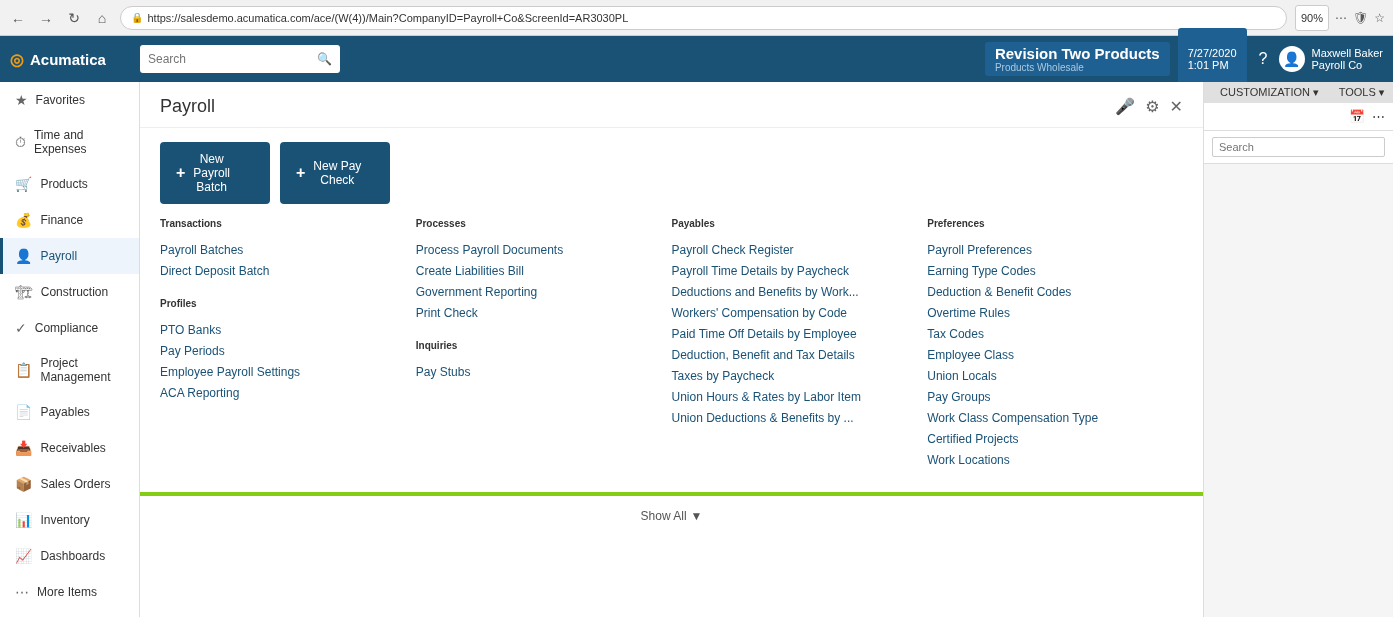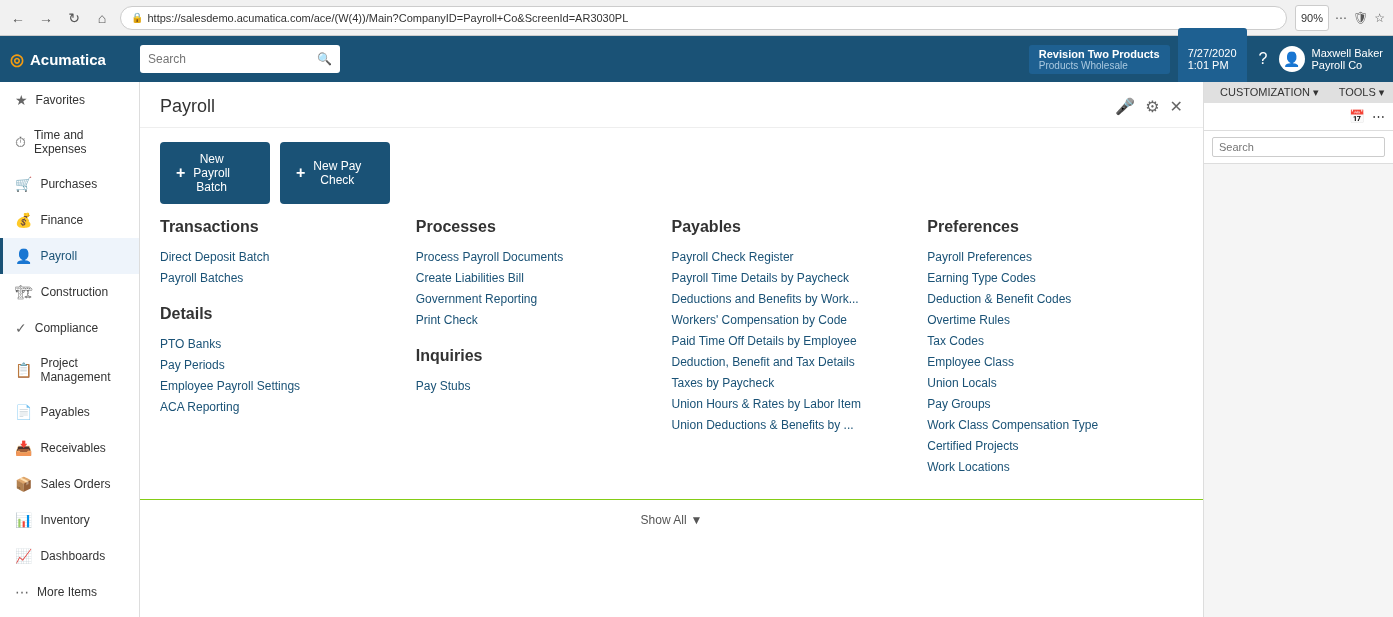--- a/index.html
+++ b/index.html
@@ -51,21 +51,21 @@
       padding: 0 8px; height: 28px; width: 200px; gap: 6px;
     }
     .app-search-bar input { border: none; outline: none; font-size: 12px; flex: 1; }
     .app-search-bar .search-icon { color: #888; font-size: 12px; }
     .app-bar-spacer { flex: 1; }
     .app-bar-right { display: flex; align-items: center; gap: 8px; }
     .revision-box {
       background: #1e6091; color: #fff; padding: 3px 10px;
       font-size: 10px; border-radius: 3px; cursor: pointer; position: relative;
     }
-    .revision-box .rev-title { font-weight: bold; font-size: 11px; }
+    .revision-box .rev-title { font-weight: bold; font-size: 15px; }
     .revision-box .rev-sub { color: #aac9e0; font-size: 10px; }
     .date-box { background: #1e6091; color: #fff; padding: 19px 10px; font-size: 11px; border-radius: 3px; }
     .app-bar-icon-btn { color: #fff; background: none; border: none; cursor: pointer; font-size: 16px; padding: 4px; }
     .user-box { display: flex; align-items: center; gap: 6px; color: #fff; font-size: 11px; }
     .user-avatar { width: 26px; height: 26px; background: #fff; border-radius: 50%; display: flex; align-items: center; justify-content: center; }
     .user-avatar-icon { color: #1a5276; font-size: 14px; }
 
     
     .main-layout { display: flex; height: calc(617px - 82px); }
 
@@ -105,30 +105,30 @@
       display: flex; align-items: center; gap: 8px;
       padding: 10px 16px; background: #1a5276; color: #fff;
       border: none; border-radius: 4px; cursor: pointer; font-size: 12px;
       min-width: 110px;
     }
     .action-btn .plus-icon { font-size: 16px; font-weight: bold; }
 
     
     .categories-section { display: flex; padding: 0 20px 20px; gap: 0; }
     .category-col { flex: 1; min-width: 180px; }
-    .category-title { font-size: 16px; font-weight: 600; color: #333; margin-bottom: 12px; }
+    .category-title { font-size: 10px; font-weight: 600; color: #333; margin-bottom: 12px; }
     .category-link {
       display: block; color: #1a5276; font-size: 12px;
       padding: 2px 0; cursor: pointer; text-decoration: none; margin-bottom: 3px;
     }
     .category-section-gap { margin-top: 18px; }
 
     
     .show-all-bar {
-      border-top: 1px solid #84cc16; padding: 12px 20px;
+      border-top: 4px solid #84cc16; padding: 12px 20px;
       text-align: center;
     }
     .show-all-btn {
       color: #555; font-size: 12px; cursor: pointer; background: none; border: none;
       display: inline-flex; align-items: center; gap: 4px;
     }
 
     
     .right-panel {
       width: 190px; background: #f5f5f5; border-left: 1px solid #ddd;
@@ -209,21 +209,21 @@
     <div class="sidebar-item">
       <span class="sidebar-icon">★</span>
       <span>Favorites</span>
     </div>
     <div class="sidebar-item">
       <span class="sidebar-icon">⏱</span>
       <span>Time and Expenses</span>
     </div>
     <div class="sidebar-item">
       <span class="sidebar-icon">🛒</span>
-      <span>Purchases</span>
+      <span>Products</span>
     </div>
     <div class="sidebar-item">
       <span class="sidebar-icon">💰</span>
       <span>Finance</span>
     </div>
     <div class="sidebar-item active">
       <span class="sidebar-icon">👤</span>
       <span>Payroll</span>
     </div>
     <div class="sidebar-item">
@@ -284,24 +284,24 @@
         <button class="action-btn">
           <span class="plus-icon">+</span>
           <span>New Pay<br>Check</span>
         </button>
       </div>
 
       <div class="categories-section">
 
         <div class="category-col">
           <div class="category-title">Transactions</div>
+          <a class="category-link">Payroll Batches</a>
           <a class="category-link">Direct Deposit Batch</a>
-          <a class="category-link">Payroll Batches</a>
           <div class="category-section-gap">
-            <div class="category-title">Details</div>
+            <div class="category-title">Profiles</div>
             <a class="category-link">PTO Banks</a>
             <a class="category-link">Pay Periods</a>
             <a class="category-link">Employee Payroll Settings</a>
             <a class="category-link">ACA Reporting</a>
           </div>
         </div>
 
         <div class="category-col">
           <div class="category-title">Processes</div>
           <a class="category-link">Process Payroll Documents</a>

